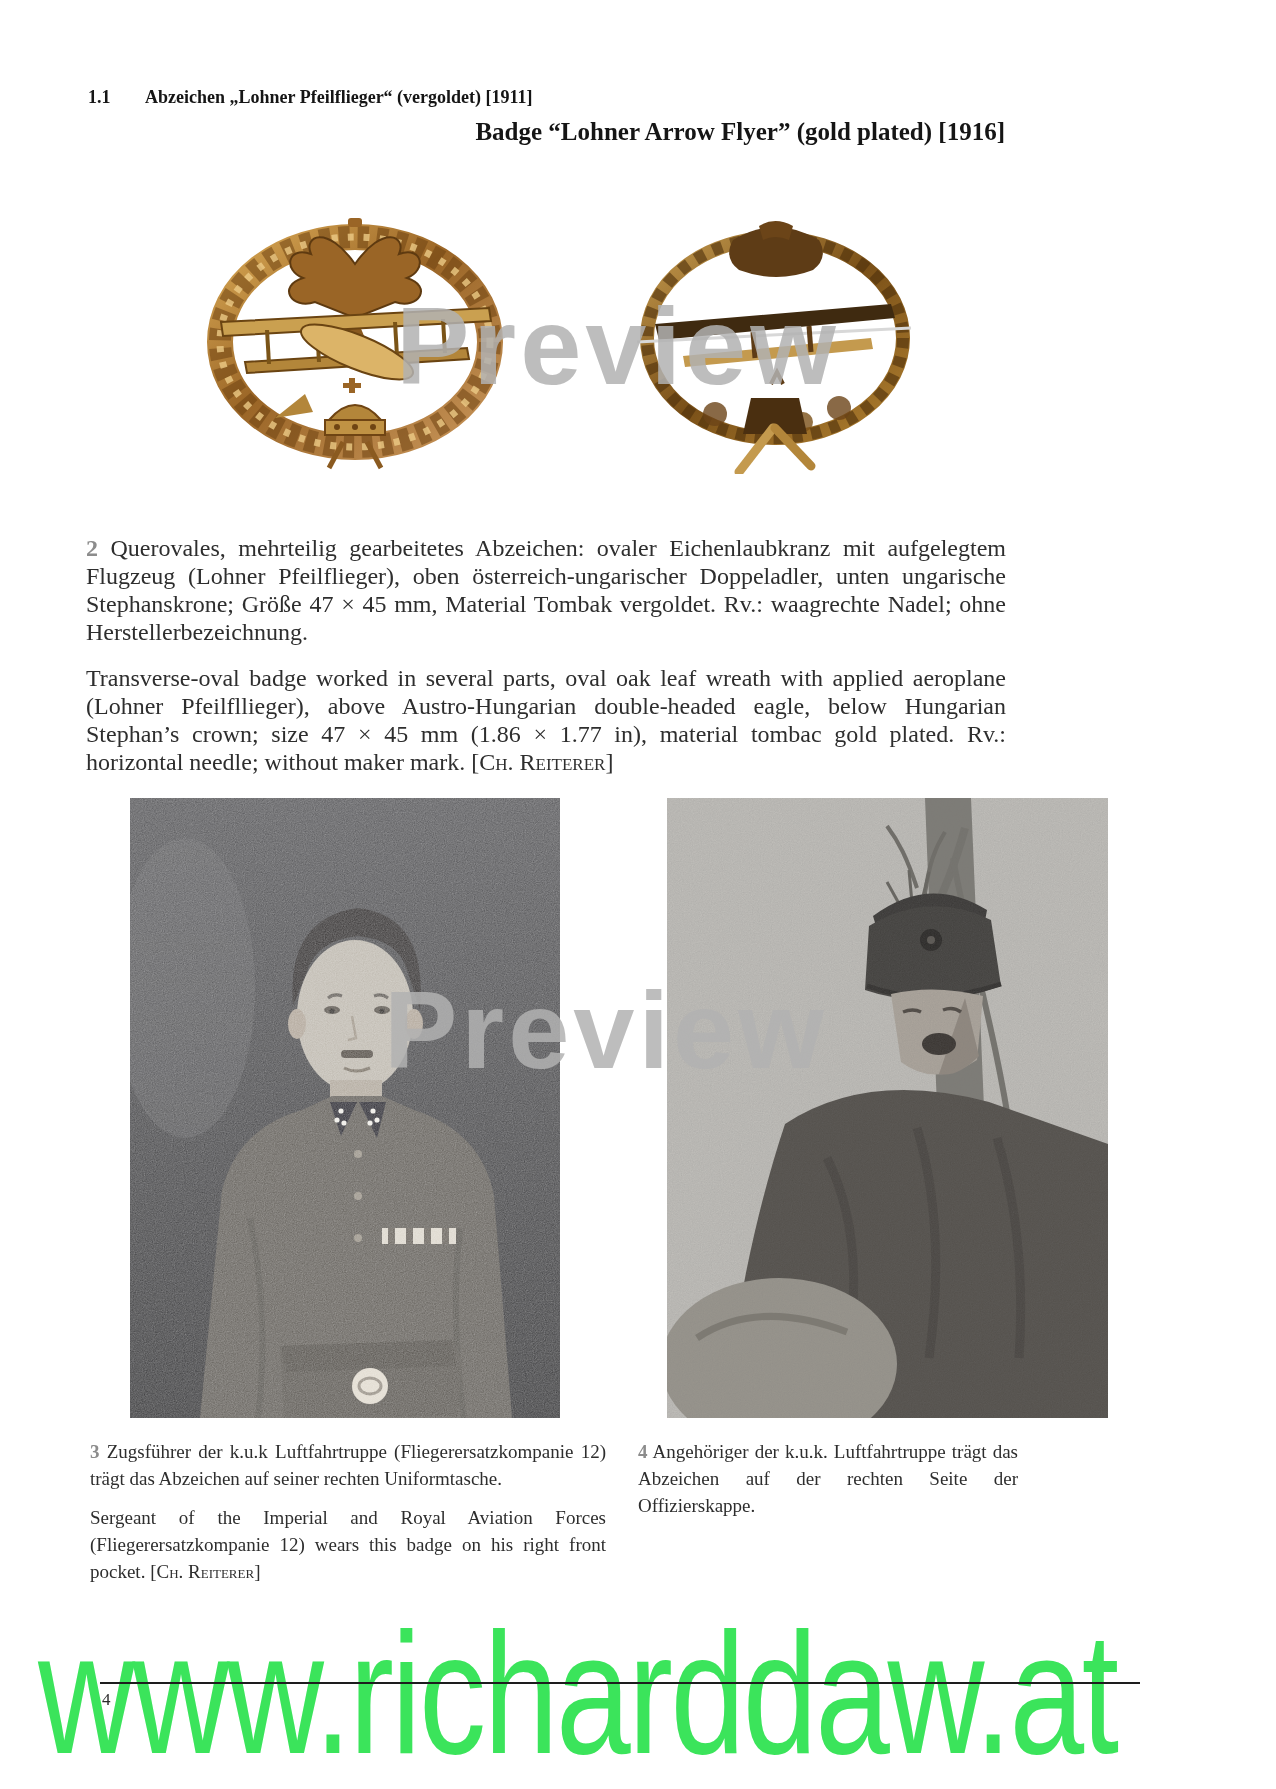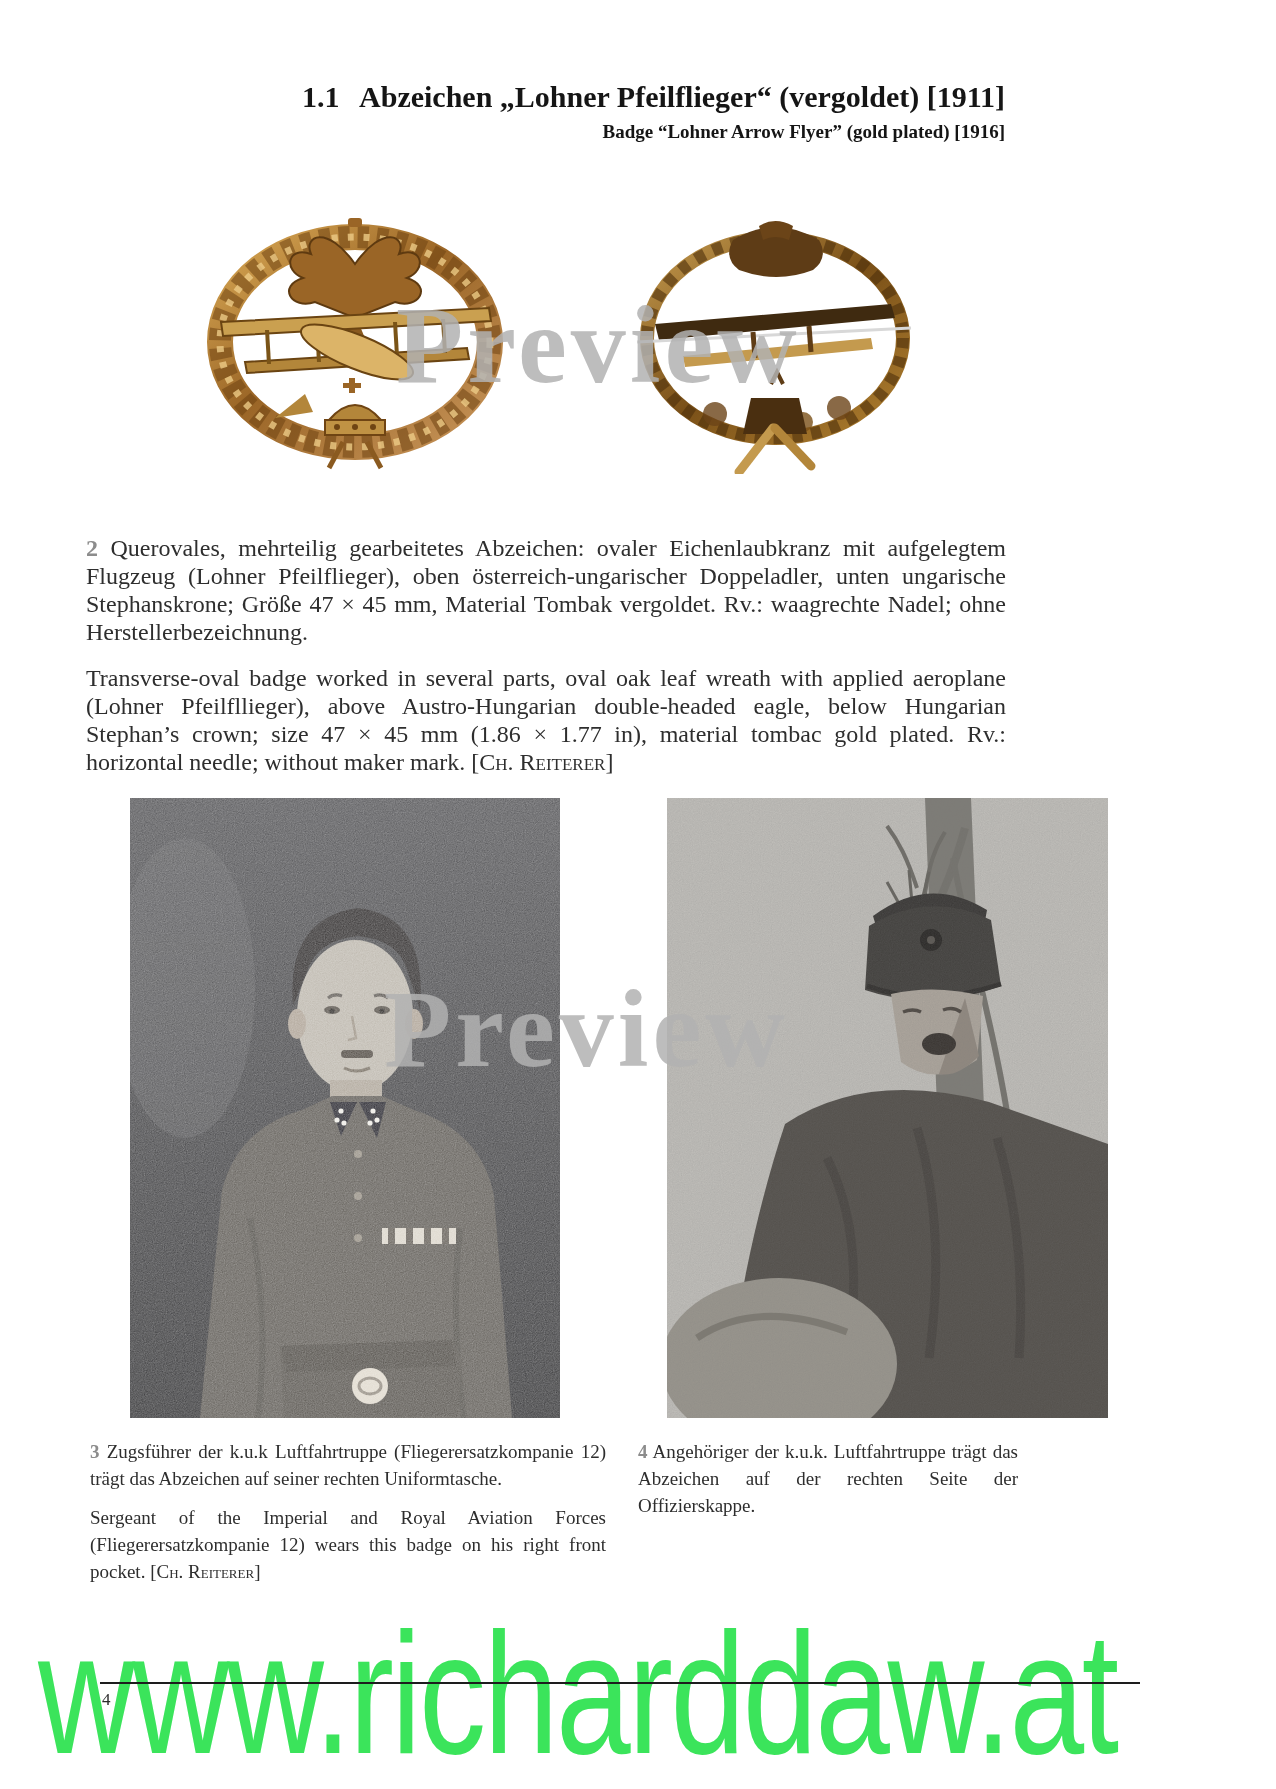--- a/index.html
+++ b/index.html
@@ -2,30 +2,30 @@
 <html><head>
 <meta charset="utf-8">
 <style>
   html,body{margin:0;padding:0;background:#ffffff;}
   .page{
     position:relative; width:1276px; height:1789px; overflow:hidden;
     background:#ffffff; font-family:"Liberation Serif", serif; color:#2e2e2e;
   }
   
   .heading{position:absolute; left:88px; top:82px; width:917px; font-weight:bold; color:#151515;}
-  .heading .line1{display:flex; font-size:30px; line-height:30px;justify-content:flex-end;}
+  .heading .line1{display:flex; font-size:18px; line-height:30px;}
   .heading .h-num{width:57px; flex:0 0 57px;}
-  .heading .line2{text-align:right; font-size:19px; line-height:30px; margin-top:5px;}
+  .heading .line2{text-align:right; font-size:25px; line-height:30px; margin-top:5px;}
   
   .badge-wrap{position:absolute; top:198px; left:0; width:1276px; height:280px;}
   .badge-a{position:absolute; left:205px; top:4px;}
   .badge-b{position:absolute; left:633px; top:8px;}
   
   .wm-preview{
-    position:absolute; font-family:Liberation Serif, serif; font-weight:bold;
+    position:absolute; font-family:Liberation Sans, sans-serif; font-weight:bold;
     font-size:110px; letter-spacing:4px; color:rgba(178,178,178,0.85); z-index:3; white-space:nowrap;
   }
   .wm-preview.one{left:396px; top:282px;}
   .wm-preview.two{left:384px; top:966px;}
   
   .desc{position:absolute; left:86px; top:534px; width:920px; font-size:24px; line-height:28px; text-align:justify;}
   .desc p{margin:0 0 18px 0;}
   .fignum{font-weight:bold; color:#8c8c8c;}
   .sc{font-variant:small-caps;}
   

